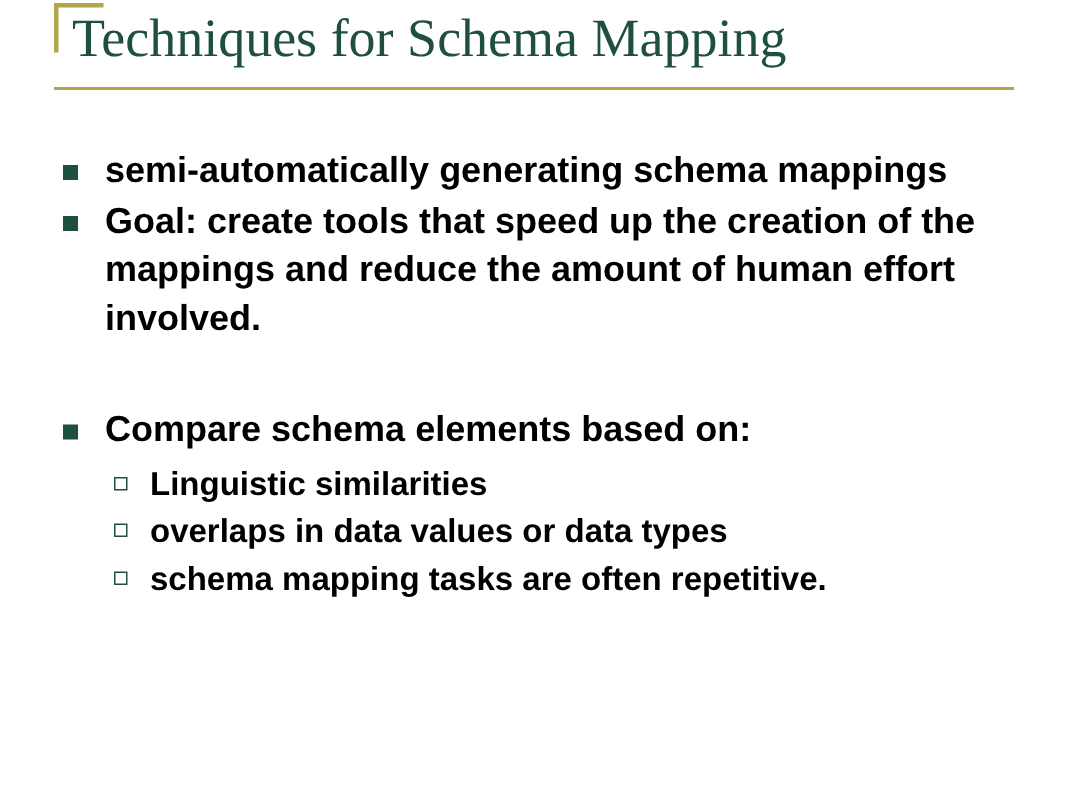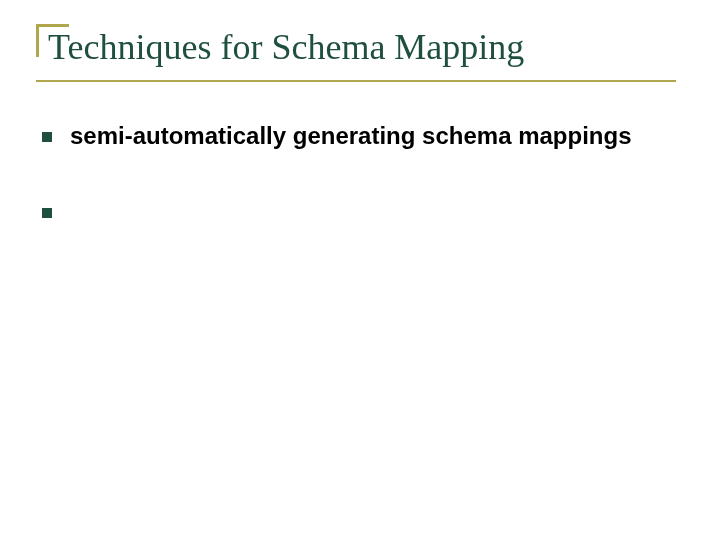--- a/index.html
+++ b/index.html
@@ -10,21 +10,21 @@
     background: #ffffff;
     font-family: Arial, Helvetica, sans-serif;
     color: #000000;
     overflow: hidden;
   }
   .slide {
     width: 720px;
     height: 540px;
     position: relative;
     box-sizing: border-box;
-    padding: 28px 28px 28px 28px;
+    padding: 6px 28px 28px 28px;
   }
   .title-wrap {
     position: relative;
     margin-left: 16px;
     margin-bottom: 38px;
   }
   .title-wrap::before {
     content: "";
     position: absolute;
     top: -4px;
@@ -100,21 +100,28 @@
 <body>
 
 <div class="slide">
   <div class="title-wrap">
     <div class="title">Techniques for Schema Mapping</div>
     <div class="title-underline"></div>
   </div>
 
   <ul class="outer">
     <li>semi-automatically generating schema mappings</li>
+    <li>Goal: create tools that speed up the creation of the mappings and reduce the amount of human effort involved.</li>
   </ul>
 
   <div class="gap"></div>
 
   <ul class="outer">
     <li>
+      <span>Compare schema elements based on:</span>
+      <ul class="inner">
+        <li>Linguistic similarities</li>
+        <li>overlaps in data values or data types</li>
+        <li>schema mapping tasks are often repetitive.</li>
+      </ul>
     </li>
   </ul>
 </div>
 
 </body></html>

